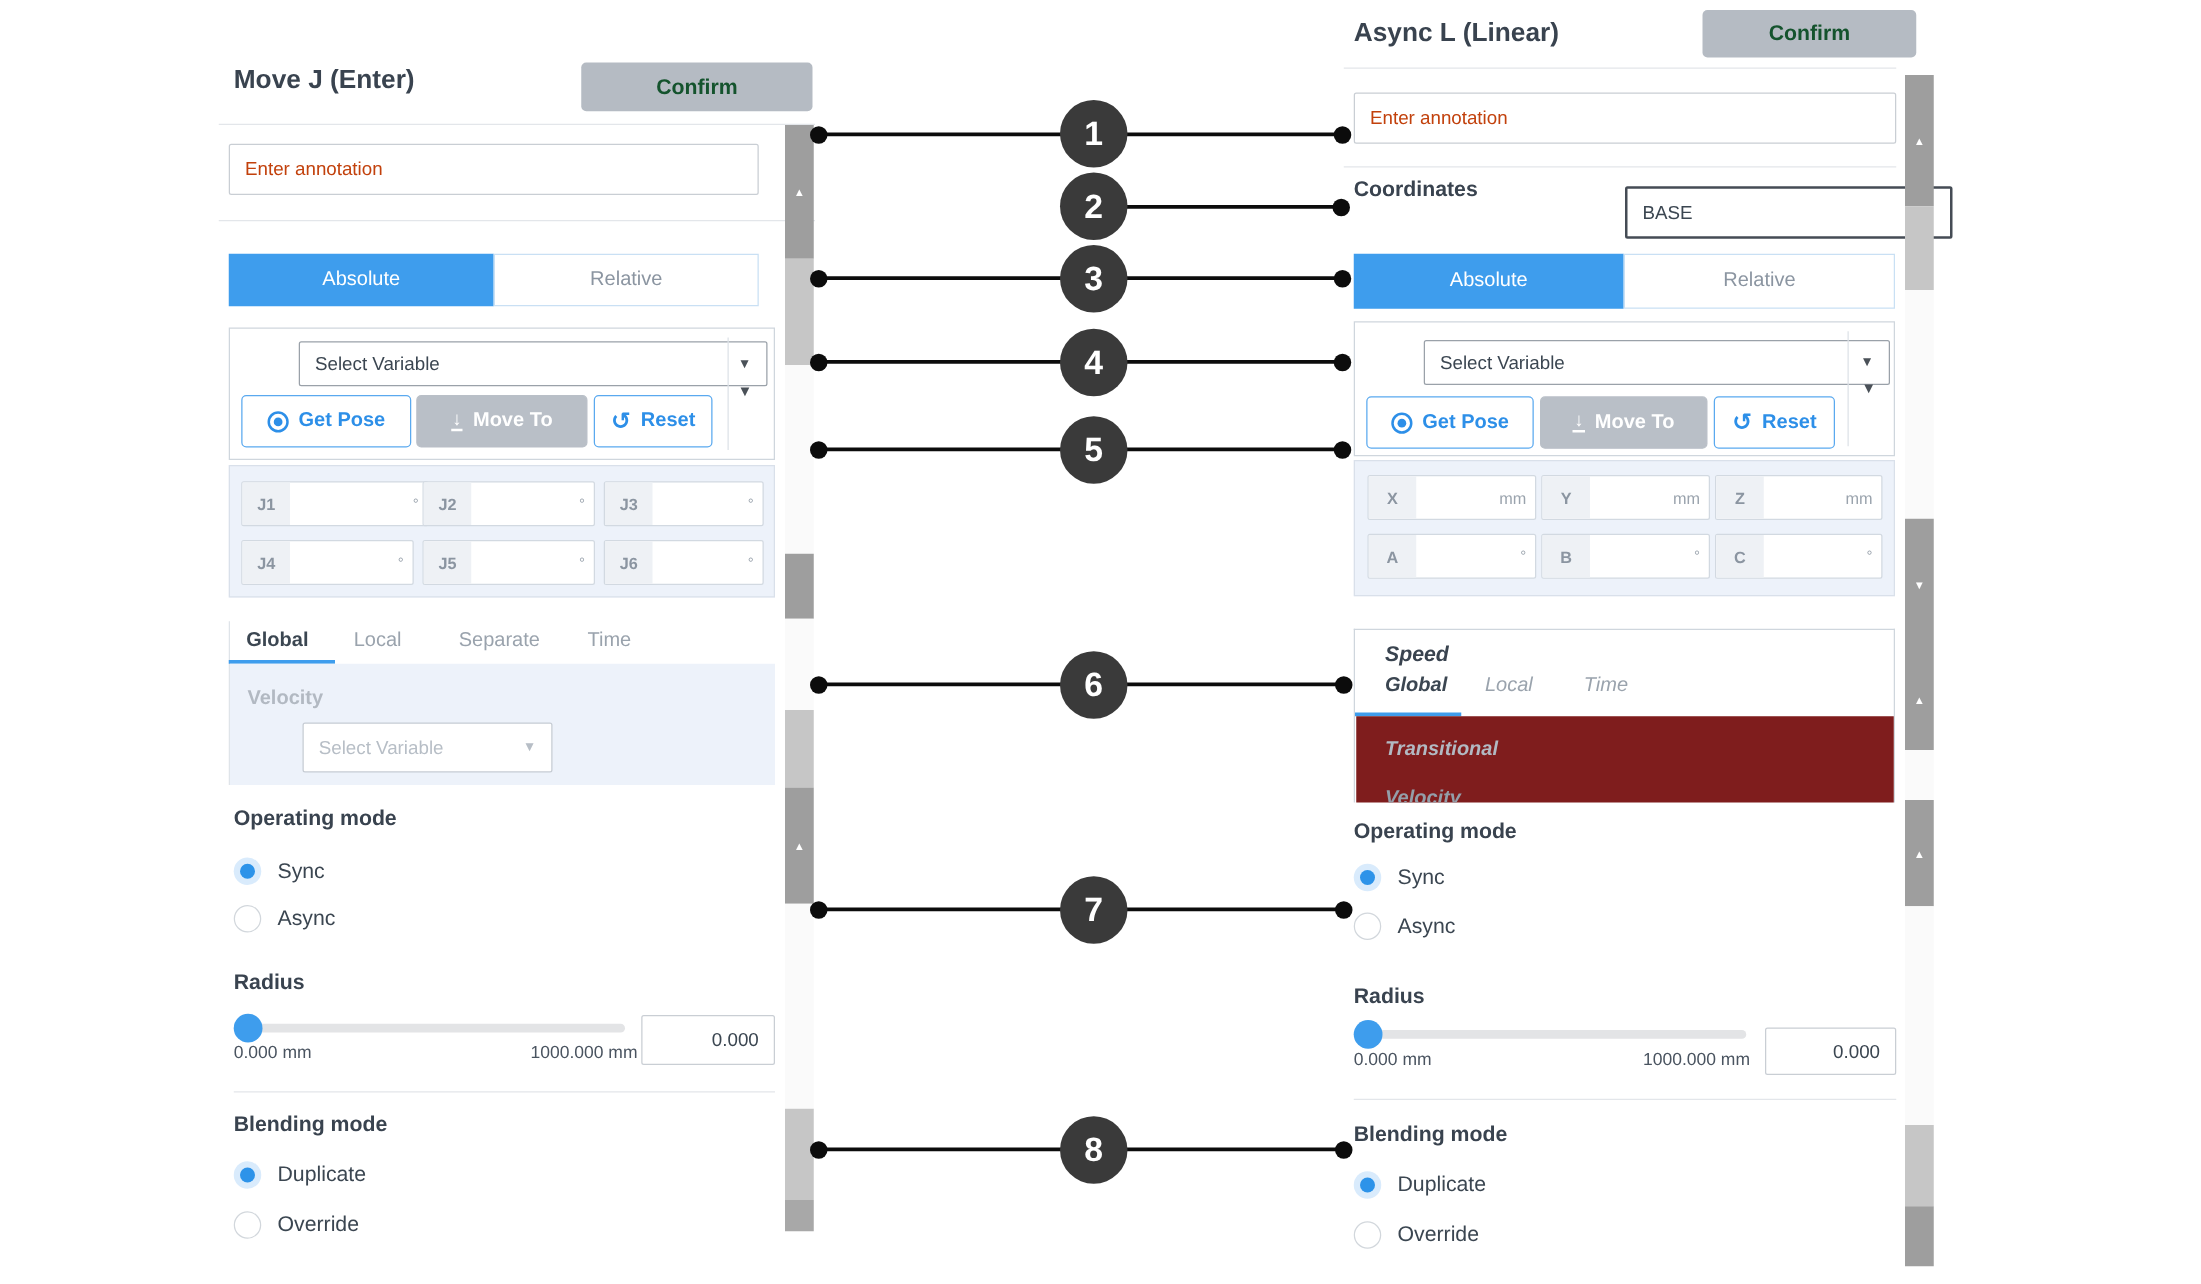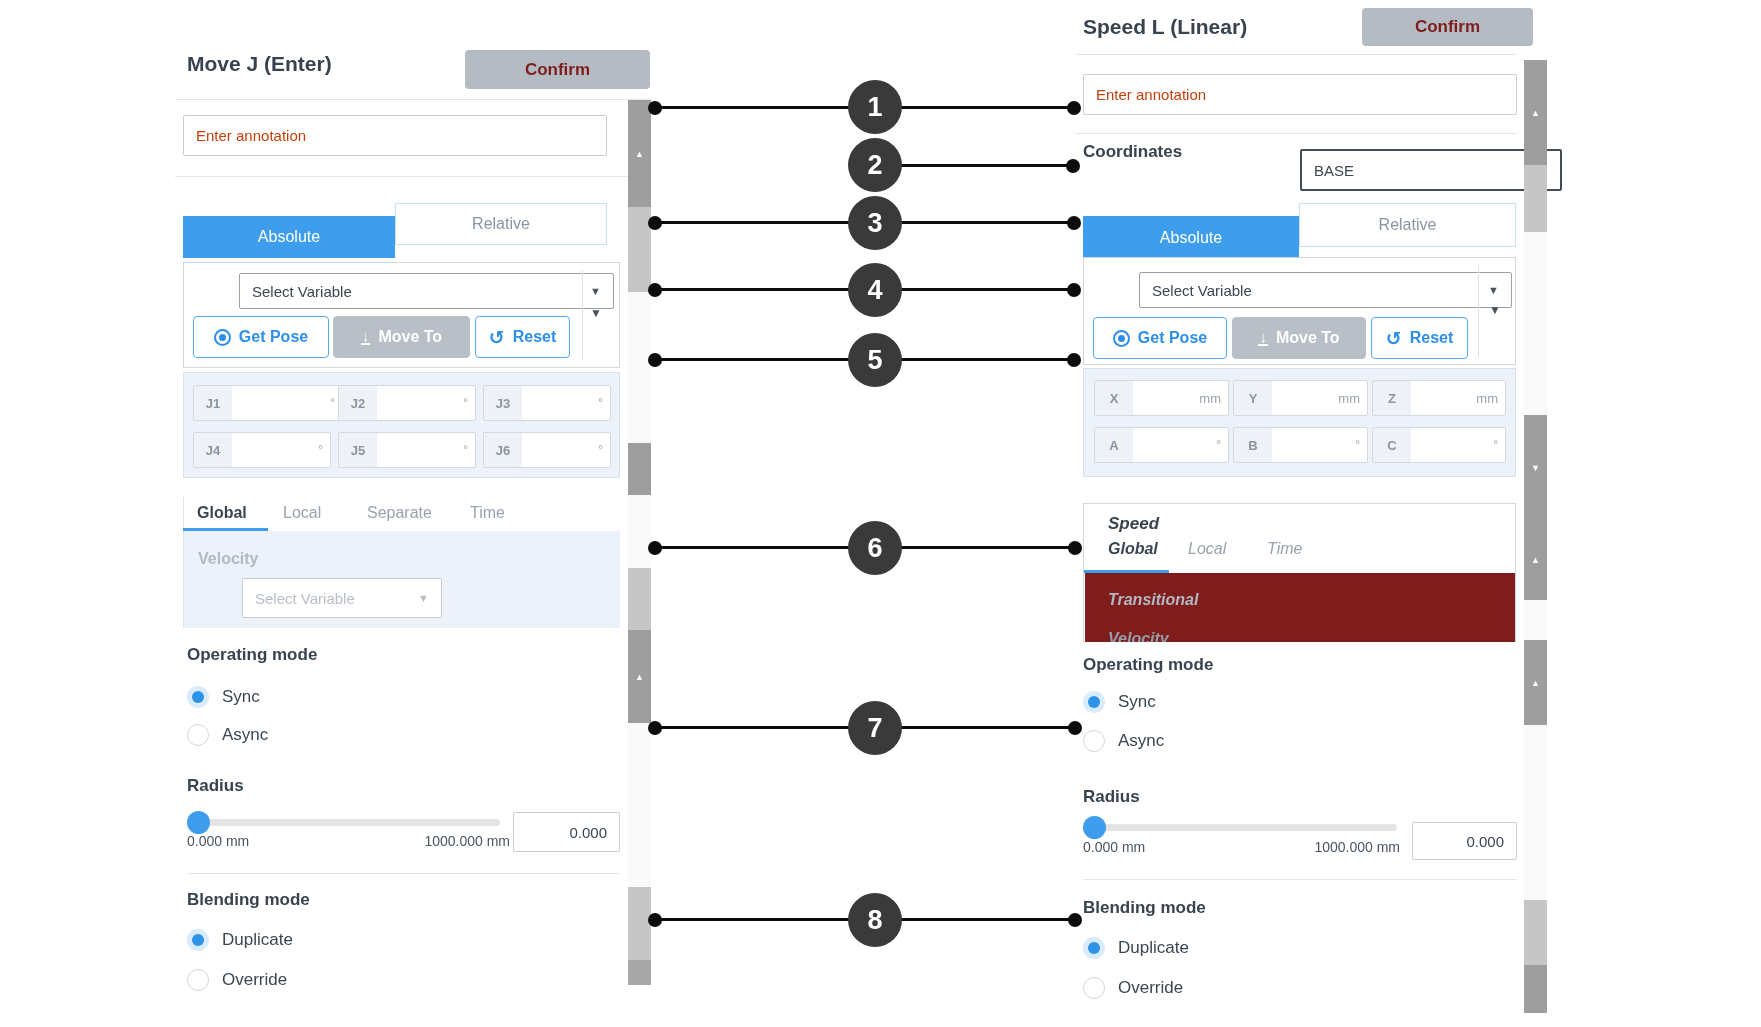--- a/index.html
+++ b/index.html
@@ -2,26 +2,26 @@
 <html><head>
 <meta charset="utf-8">
 <style>
   html,body{margin:0;padding:0;background:#fff;}
   .stage{position:relative;width:1761px;height:1027px;background:#fff;overflow:hidden;
          font-family:"Liberation Sans","DejaVu Sans",sans-serif;color:#3b4651;}
   .abs{position:absolute;box-sizing:border-box;}
   .title{font-weight:700;font-size:21px;color:#39434f;}
   .h{font-weight:700;font-size:17px;color:#39434f;}
   .sep{height:1px;background:#e3e6ea;}
-  .btn-confirm{background:#b5bbc3;color:#7f1d1d;font-weight:700;font-size:17px;border-radius:4px;
+  .btn-confirm{background:#b5bbc3;color:#14532d;font-weight:700;font-size:17px;border-radius:4px;
                display:flex;align-items:center;justify-content:center;}
   .input{border:1px solid #c9ced4;border-radius:2px;background:#fff;display:flex;align-items:center;
          padding:0 12px;font-size:15px;color:#c2410c;}
   .modetab{display:flex;align-items:center;justify-content:center;font-size:16px;box-sizing:border-box;}
-  .modetab.on{background:#3e9ded;color:#fff;margin-top:13px;}
+  .modetab.on{background:#3e9ded;color:#fff;}
   .modetab.off{background:#fff;color:#8b95a1;border:1px solid #c9e0f4;}
   .group{border:1px solid #cfd6dd;background:#fff;font-style:italic;}
   .bluepanel{background:#edf2fa;border:1px solid #d9e0ea;}
   .select{border:1px solid #9aa1a9;border-radius:2px;background:#fff;display:flex;align-items:center;
           padding:0 12px;margin-left:44px;}
   .select .txt{font-size:15px;color:#3b4651;}
   .select .caret{margin-left:auto;font-size:11px;color:#4a5158;}
   .select.dis{border-color:#c6ccd3;}
   .select.dis .txt,.select.dis .caret{color:#b7bec6;}
   .btn{display:flex;align-items:center;justify-content:center;gap:8px;font-weight:700;font-size:16px;
@@ -204,21 +204,21 @@
   <div class="cline" style="left:655px;top:726px;width:420px;"></div>
   <div class="cdot" style="left:648px;top:721px;"></div>
   <div class="cdot" style="left:1068px;top:721px;"></div>
   <div class="ccircle" style="left:848px;top:701px;">7</div>
 
   <div class="cline" style="left:655px;top:918px;width:420px;"></div>
   <div class="cdot" style="left:648px;top:913px;"></div>
   <div class="cdot" style="left:1068px;top:913px;"></div>
   <div class="ccircle" style="left:848px;top:893px;">8</div>
 
-  <div class="abs title" style="left:1083px;top:15px;">Speed L (Linear)</div>
+  <div class="abs title" style="left:1083px;top:15px;">Async L (Linear)</div>
   <div class="abs btn-confirm" style="left:1362px;top:8px;width:171px;height:38px;">Confirm</div>
   <div class="abs sep" style="left:1075px;top:54px;width:442px;"></div>
 
   <div class="abs input" style="left:1083px;top:74px;width:434px;height:41px;">Enter annotation</div>
   <div class="abs sep" style="left:1075px;top:133px;width:442px;"></div>
 
   <div class="abs h" style="left:1083px;top:142px;">Coordinates</div>
   <div class="abs select" style="left:1256px;top:149px;width:262px;height:42px;border:2px solid #454c55;">
     <span class="txt">BASE</span>
     <span class="caret" style="color:#3b4249;">▼</span>

